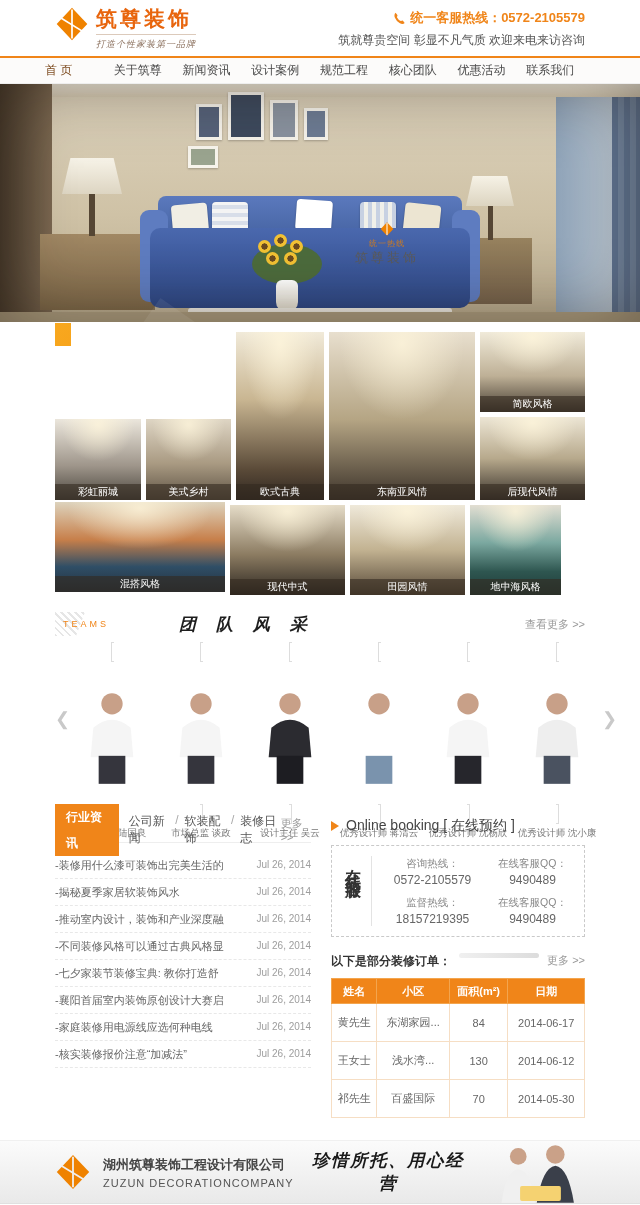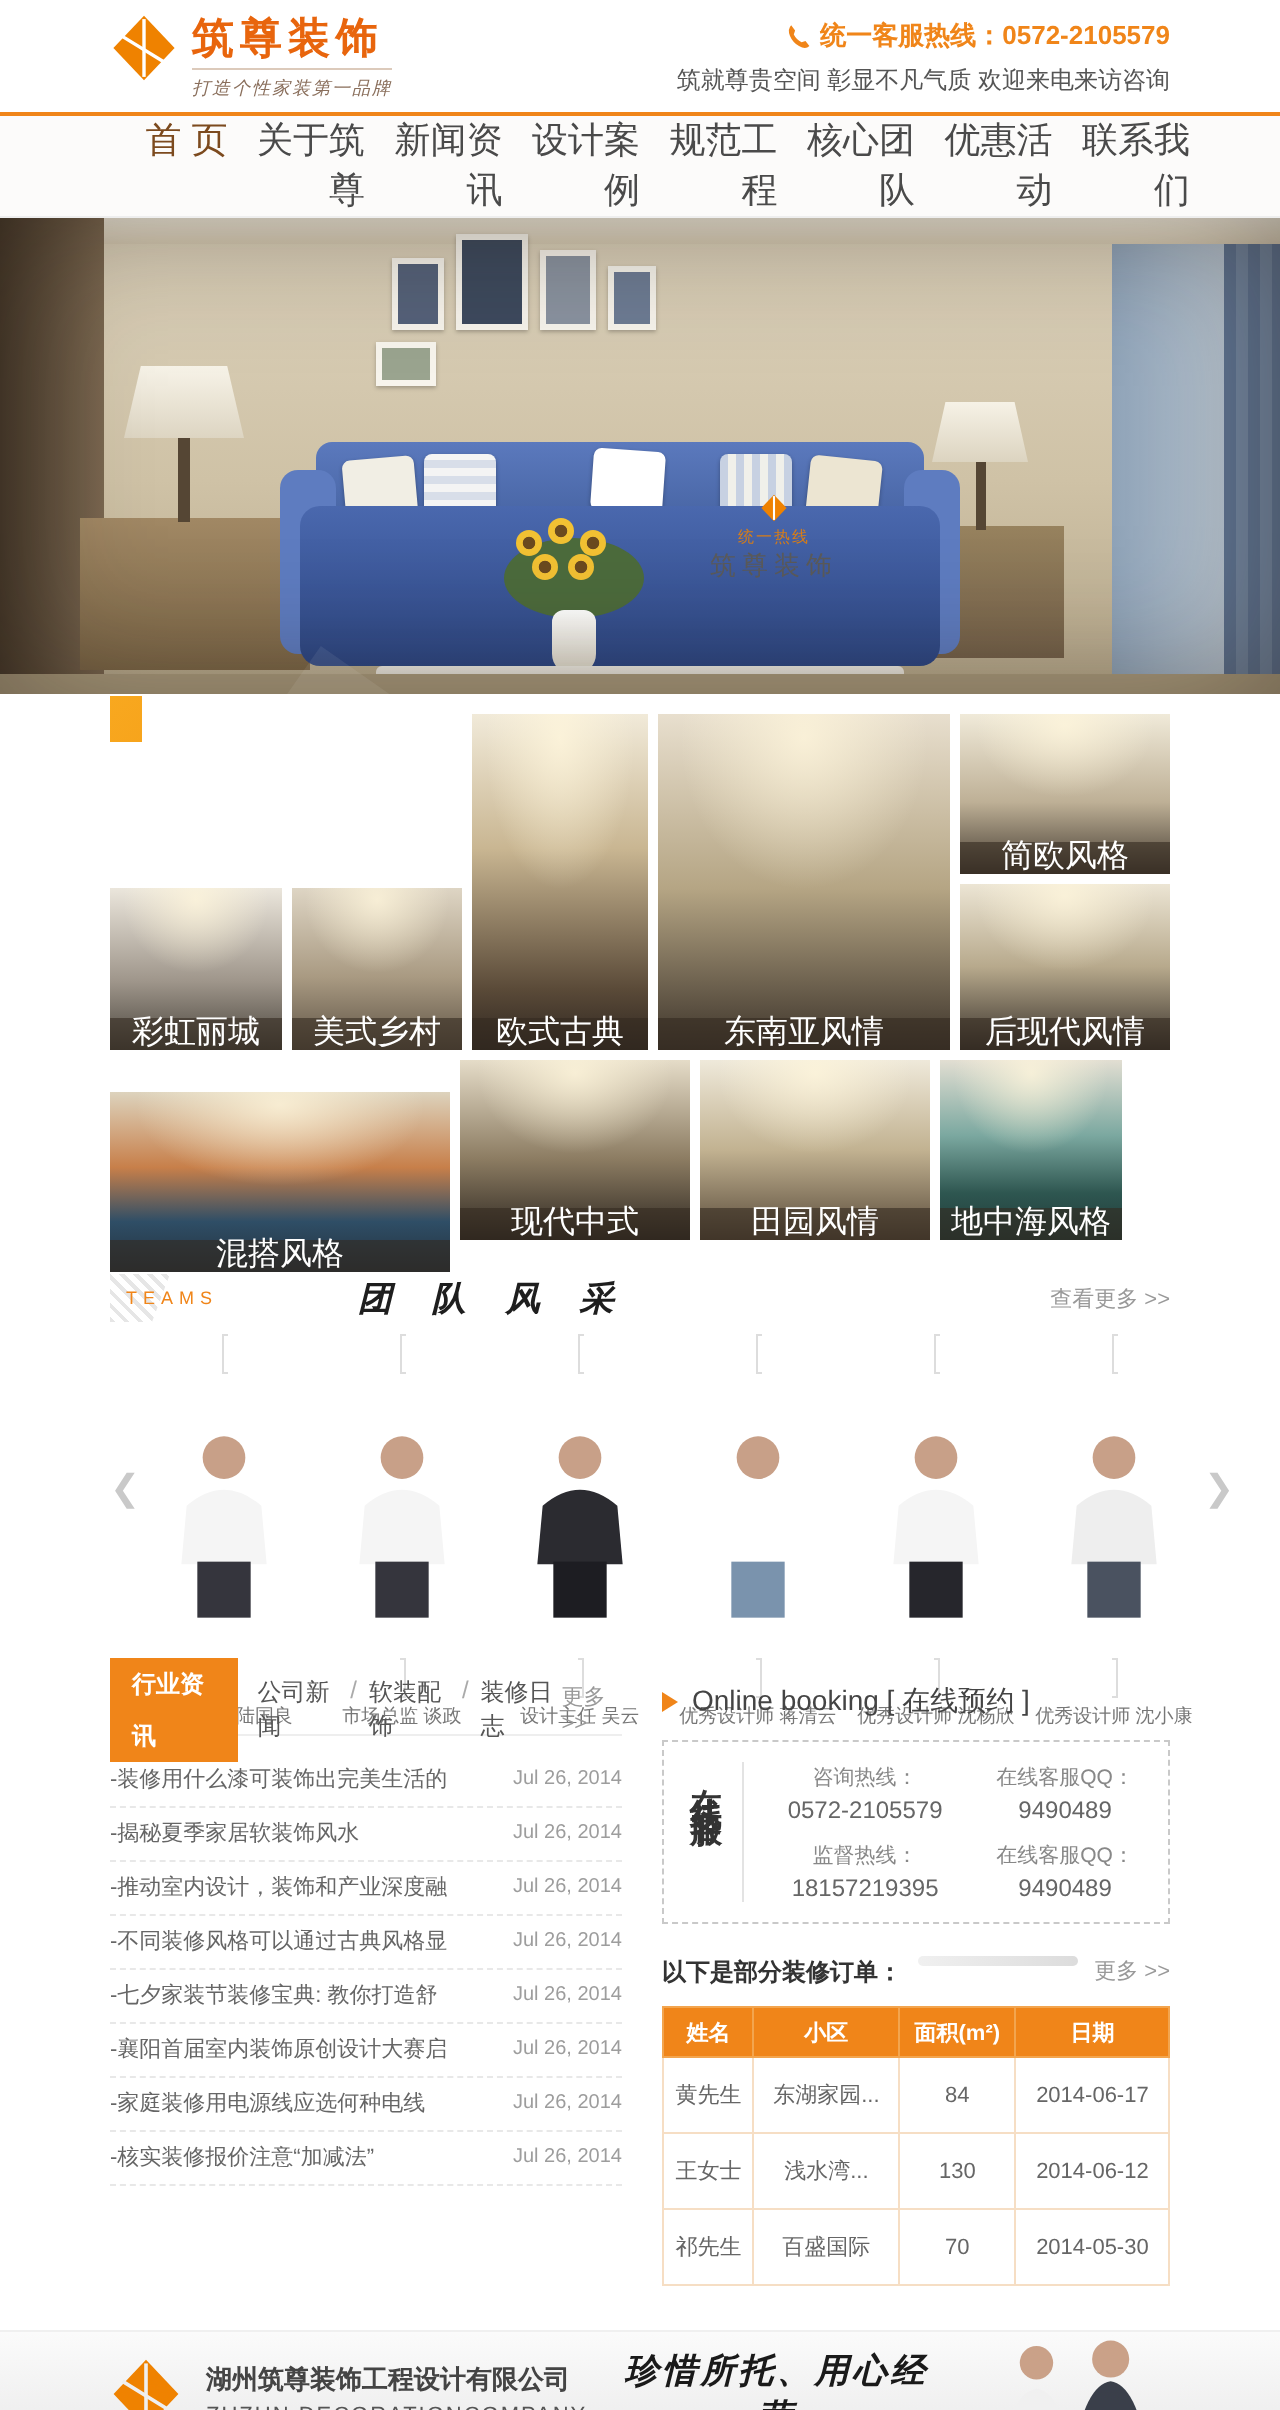--- a/index.html
+++ b/index.html
@@ -13,21 +13,21 @@
   .logo{display:flex;align-items:flex-start;gap:7px}
   .logo-diamond{width:34px;height:34px;flex:none}
   .logo-cn{font-family:"DejaVu Serif",serif;font-weight:bold;font-size:21px;color:#e8650d;letter-spacing:3px;line-height:1.1}
   .logo-tagline{font-size:9px;color:#8a6f5c;font-style:italic;letter-spacing:1px;border-top:1px solid #dccabb;margin-top:3px;padding-top:3px}
   .header-right{text-align:right}
   .hotline{color:#f08519;font-size:13px;font-weight:bold;display:flex;justify-content:flex-end;align-items:center;gap:4px}
   .slogan{color:#555;font-size:12px;margin-top:5px}
 
   
   .nav{border-top:2px solid #f08519;background:#fcfbfa;border-bottom:1px solid #eee;display:flex;padding:0 45px}
-  .nav a{flex:1;text-align:right;line-height:25px;font-size:18px;color:#4a4a4a}
+  .nav a{flex:1;text-align:left;line-height:25px;font-size:12px;color:#4a4a4a}
   .nav a.first{color:#7c4a1e}
 
   
   .hero{position:relative;width:640px;height:238px;overflow:hidden;background:linear-gradient(180deg,#ddd3bd 0%,#cfc2a6 55%,#b7a98c 100%)}
   .hero *{position:absolute}
   .h-molding{left:0;top:0;width:640px;height:13px;background:linear-gradient(#efe9da,#d6cbb4)}
   .h-leftwall{left:0;top:0;width:52px;height:238px;background:linear-gradient(90deg,#4a3d2e,#7a6750)}
   .h-cabinet{left:40px;top:150px;width:115px;height:76px;background:linear-gradient(#a18864,#7c6748)}
   .h-lamp-shade-l{left:62px;top:74px;width:60px;height:36px;background:linear-gradient(#f7f3e8,#ddd5c2);clip-path:polygon(14% 0,86% 0,100% 100%,0 100%)}
   .h-lamp-stem-l{left:89px;top:110px;width:6px;height:42px;background:#554634}
@@ -61,33 +61,33 @@
   .h-vignette{left:0;top:0;width:640px;height:238px;box-shadow:inset 0 0 70px rgba(30,20,10,.45)}
   .h-watermark{left:352px;top:138px;width:70px;text-align:center}
   .h-watermark .wm-d{position:static;display:block;margin:0 auto 2px}
   .wm-txt{position:static;display:block;color:#5a5a5a;font-size:13px;letter-spacing:3px;font-family:"DejaVu Serif",serif}
   .wm-top{position:static;display:block;color:#ef8200;font-size:8px;letter-spacing:1px;opacity:.85}
 
   
   .cases{position:relative;height:263px;margin:10px auto 0}
   .tile{position:absolute;overflow:hidden;cursor:pointer}
   .tile::before{content:"";position:absolute;left:0;top:0;right:0;height:60%;background:radial-gradient(ellipse at 50% 12%,rgba(255,246,220,.8),rgba(255,255,255,0) 60%)}
-  .cap{position:absolute;left:0;right:0;bottom:0;height:16px;line-height:16px;font-size:16px;color:#fff;text-align:center;background:rgba(52,42,32,.6)}
+  .cap{position:absolute;left:0;right:0;bottom:0;height:16px;line-height:16px;font-size:10px;color:#fff;text-align:center;background:rgba(52,42,32,.6)}
   .cblock{left:0;top:0;width:176px;height:82px;background:linear-gradient(135deg,#f8a81f 0%,#f08a07 55%,#ed8100 100%);color:#fff;padding:9px 0 0 16px;cursor:pointer}
   .cblock::after{content:"";position:absolute;left:60px;top:-20px;width:90px;height:130px;background:rgba(255,255,255,.07);transform:rotate(35deg)}
   .cb-en{font-family:"DejaVu Serif",serif;font-weight:bold;font-size:14px;letter-spacing:2px;line-height:1.25}
   .cb-cn{font-weight:bold;font-size:17px;letter-spacing:4px;margin-top:4px}
   .cb-icon{position:absolute;right:14px;top:20px}
   .t-kitchen{left:0;top:87px;width:86px;height:81px;background:linear-gradient(180deg,#ebe6dc,#9e958a 58%,#49443c)}
   .t-american{left:91px;top:87px;width:85px;height:81px;background:linear-gradient(180deg,#ded5c4,#a99a82 55%,#5d5244)}
   .t-classic{left:181px;top:0;width:88px;height:168px;background:linear-gradient(180deg,#f1ead9,#c9b692 40%,#5a4a38 82%,#2e2620)}
   .t-sea{left:274px;top:0;width:146px;height:168px;background:linear-gradient(180deg,#e8dfce,#b5a584 52%,#3c332a)}
   .t-jo{left:425px;top:0;width:105px;height:80px;background:linear-gradient(180deg,#f0ead9,#beb096 55%,#433a30)}
   .t-post{left:425px;top:85px;width:105px;height:83px;background:linear-gradient(180deg,#ece5d4,#b7a98c 50%,#37302a)}
-  .t-mix{left:0;top:189px;width:170px;height:90px;background:linear-gradient(180deg,#ddd3bd,#c77f4a 42%,#2f4e66 72%,#23303c)}
+  .t-mix{left:0;top:170px;width:170px;height:90px;background:linear-gradient(180deg,#ddd3bd,#c77f4a 42%,#2f4e66 72%,#23303c)}
   .t-cnmod{left:175px;top:173px;width:115px;height:90px;background:linear-gradient(180deg,#e5dcc8,#8c7c62 55%,#2c2620)}
   .t-pastoral{left:295px;top:173px;width:115px;height:90px;background:linear-gradient(180deg,#efe9da,#c2b291 50%,#564838)}
   .t-medit{left:415px;top:173px;width:91px;height:90px;background:linear-gradient(180deg,#e2ded2,#7ba8a0 42%,#2e5650 74%,#1f3a38)}
 
   
   .team{margin-top:16px}
   .team-head{display:flex;align-items:center;height:26px}
   .team-deco{width:30px;height:24px;background:repeating-linear-gradient(45deg,#e6e6e6 0 2px,#fff 2px 5px);clip-path:polygon(0 0,100% 0,70% 100%,0 100%)}
   .team-label{color:#f08519;font-size:9px;font-weight:normal;letter-spacing:3px;margin:0 10px 0 -22px;position:relative}
   .team-title{font-family:"DejaVu Serif",serif;font-style:italic;font-weight:bold;color:#1e1e1e;font-size:17px;letter-spacing:7px;margin-left:60px}

